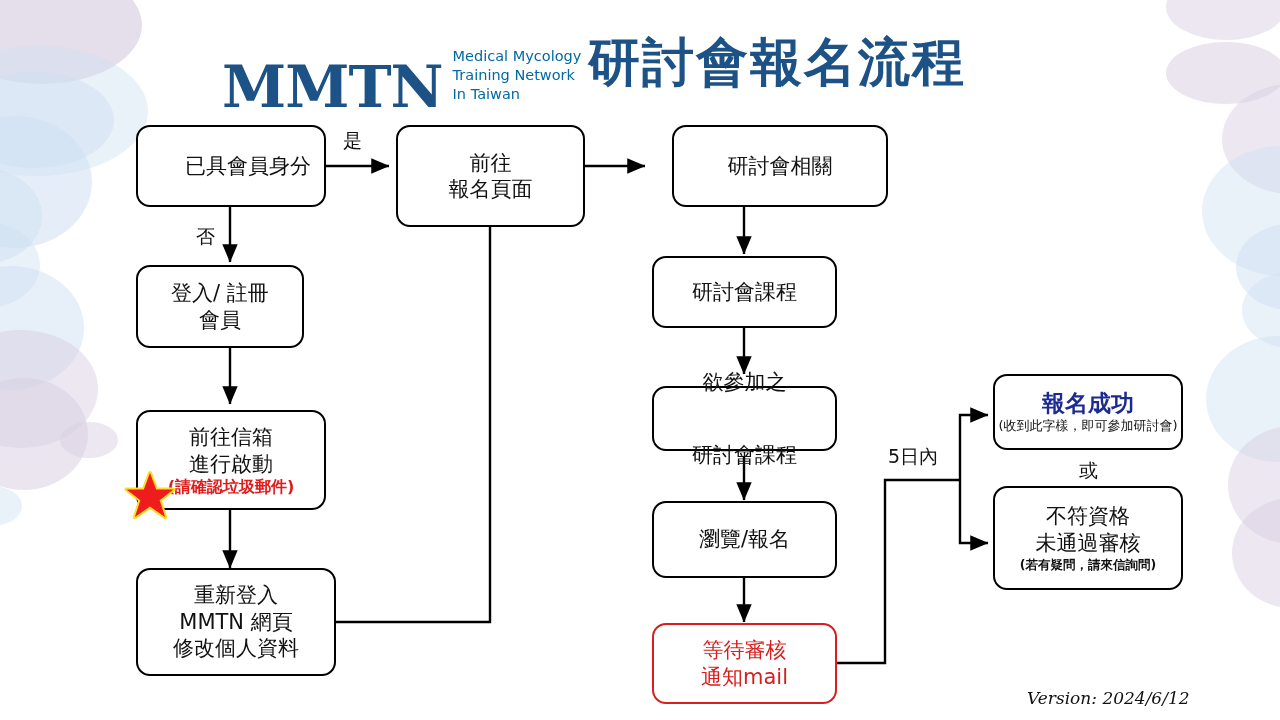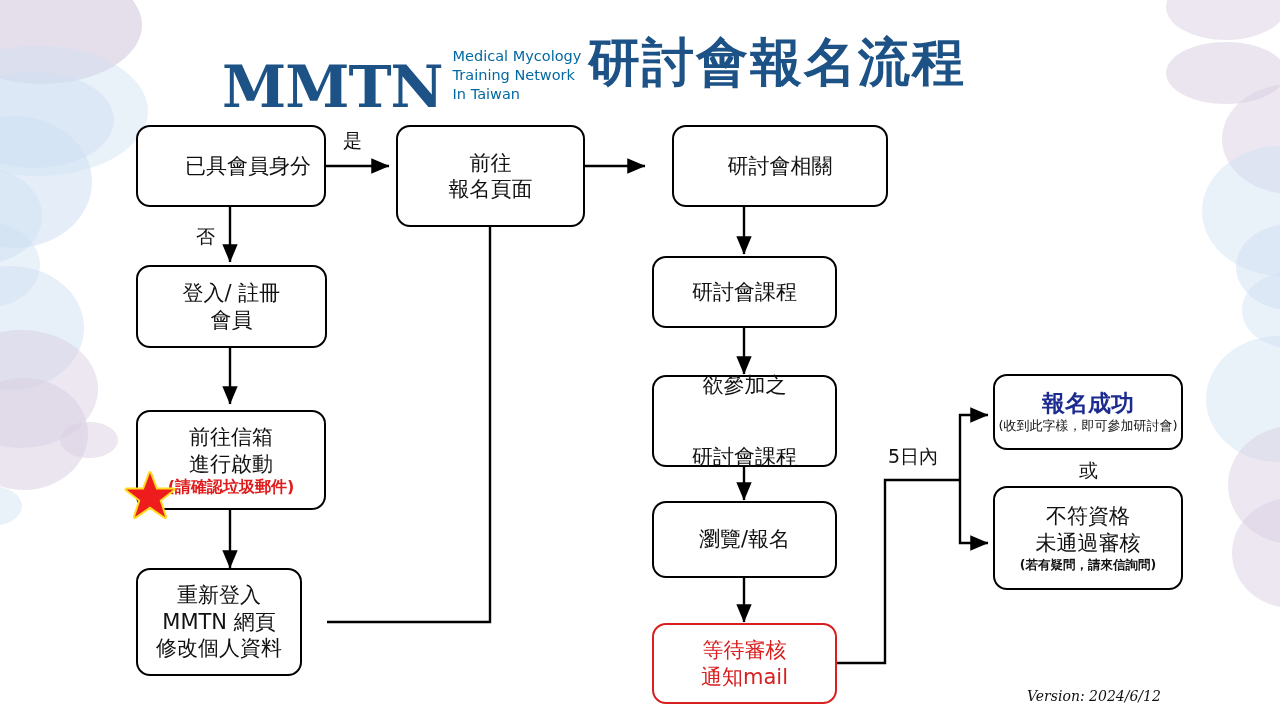--- a/index.html
+++ b/index.html
@@ -42,21 +42,21 @@
   .note-sm.b{font-weight:700;font-size:12.5px;}
 
   
   .elabel{position:absolute;font-size:19px;color:#111;white-space:nowrap;}
 
   
   .star{position:absolute;pointer-events:none;}
 
   
   .version{
-    position:absolute;font-style:italic;font-size:14px;color:#111;white-space:nowrap;
+    position:absolute;font-style:italic;font-size:17px;color:#111;white-space:nowrap;
     font-family:"DejaVu Serif","Liberation Serif",serif;
   }
 
   svg.wires{position:absolute;left:0;top:0;width:1280px;height:720px;overflow:visible;}
 </style>
 </head>
 <body>
 
 <div id="stage">
 
@@ -133,56 +133,56 @@
 
   <div class="elabel" style="left:343px;top:128px;">是</div>
   <div class="elabel" style="left:196px;top:224px;">否</div>
   <div class="elabel" style="left:888px;top:444px;">5日內</div>
   <div class="elabel" style="left:1079px;top:458px;">或</div>
 
   <div class="node" style="left:136px;top:125px;width:190px;height:82px;padding-left:34px;">
     <span class="ln">已具會員身分</span>
   </div>
 
-  <div class="node" style="left:136px;top:265px;width:191px;height:83px;">
+  <div class="node" style="left:136px;top:265px;width:168px;height:83px;">
     <span class="ln">登入/ 註冊</span>
     <span class="ln">會員</span>
   </div>
 
   <div class="node" style="left:136px;top:410px;width:190px;height:100px;">
     <span class="ln">前往信箱</span>
     <span class="ln">進行啟動</span>
     <span class="note-red">(請確認垃圾郵件)</span>
   </div>
 
   <svg class="star" style="left:124px;top:470px;" width="52" height="52" viewBox="0 0 52 52">
     <polygon points="26,3 32.2,19.5 49.5,19.5 35.6,30.2 41.1,47 26,36.6 10.9,47 16.4,30.2 2.5,19.5 19.8,19.5" fill="#ee1c1c" stroke="#ffdd22" stroke-width="4" stroke-linejoin="round"></polygon>
     <polygon points="26,3 32.2,19.5 49.5,19.5 35.6,30.2 41.1,47 26,36.6 10.9,47 16.4,30.2 2.5,19.5 19.8,19.5" fill="#ee1c1c"></polygon>
   </svg>
 
-  <div class="node" style="left:136px;top:568px;width:166px;height:108px;">
+  <div class="node" style="left:136px;top:568px;width:200px;height:108px;">
     <span class="ln">重新登入</span>
     <span class="ln">MMTN 網頁</span>
     <span class="ln">修改個人資料</span>
   </div>
 
   <div class="node" style="left:396px;top:125px;width:189px;height:102px;">
     <span class="ln">前往</span>
     <span class="ln">報名頁面</span>
   </div>
 
   <div class="node" style="left:672px;top:125px;width:216px;height:82px;">
     <span class="ln">研討會相關</span>
   </div>
 
   <div class="node" style="left:652px;top:256px;width:185px;height:72px;">
     <span class="ln">研討會課程</span>
   </div>
 
-  <div class="node" style="left:652px;top:375px;width:185px;height:92px;gap:46px;">
+  <div class="node" style="left:652px;top:386px;width:185px;height:65px;gap:46px;">
     <span class="ln">欲參加之</span>
     <span class="ln">研討會課程</span>
   </div>
 
   <div class="node" style="left:652px;top:501px;width:185px;height:77px;">
     <span class="ln">瀏覽/報名</span>
   </div>
 
   <div class="node red" style="left:652px;top:623px;width:185px;height:81px;">
     <span class="ln">等待審核</span>

